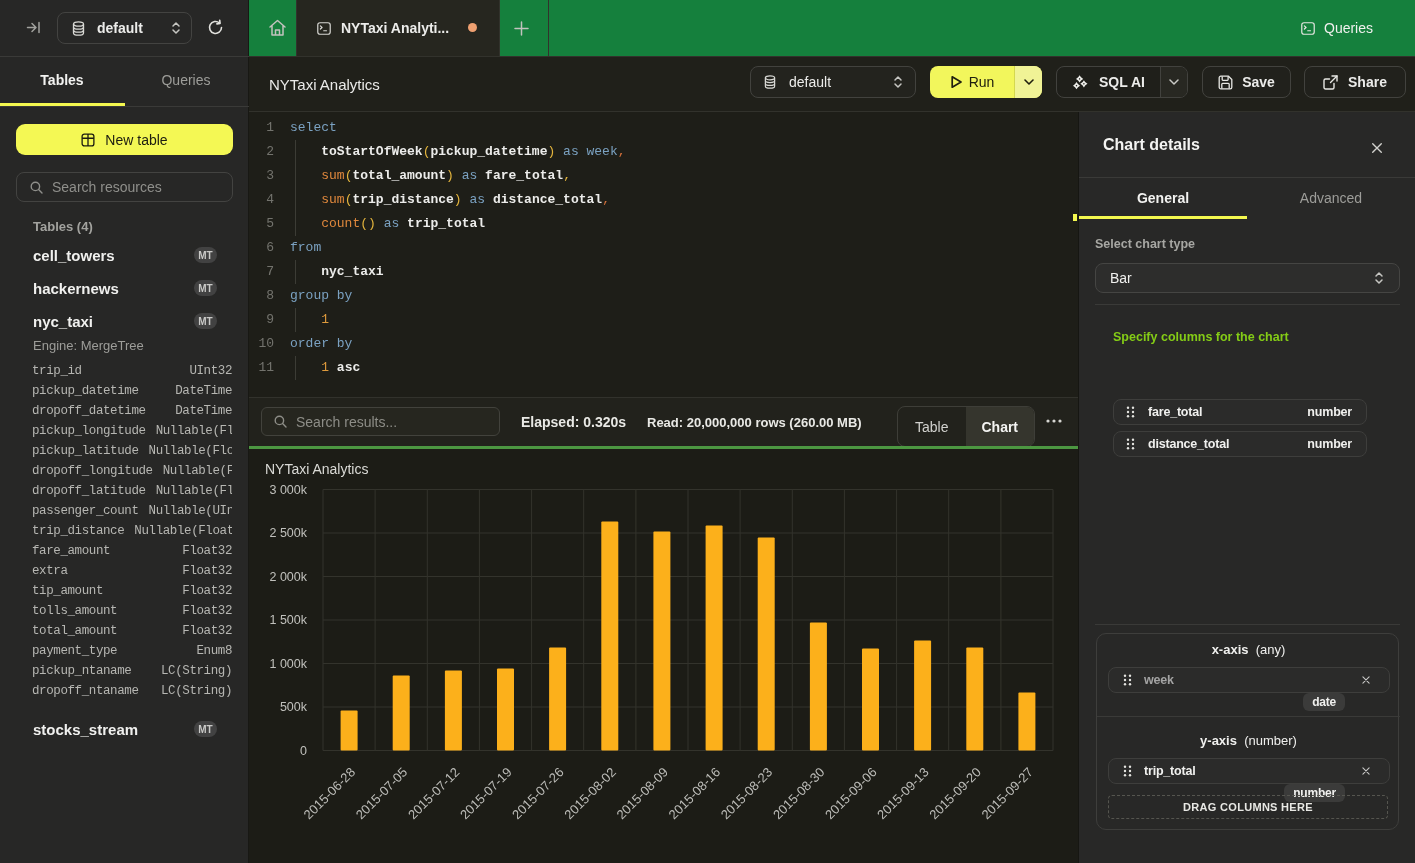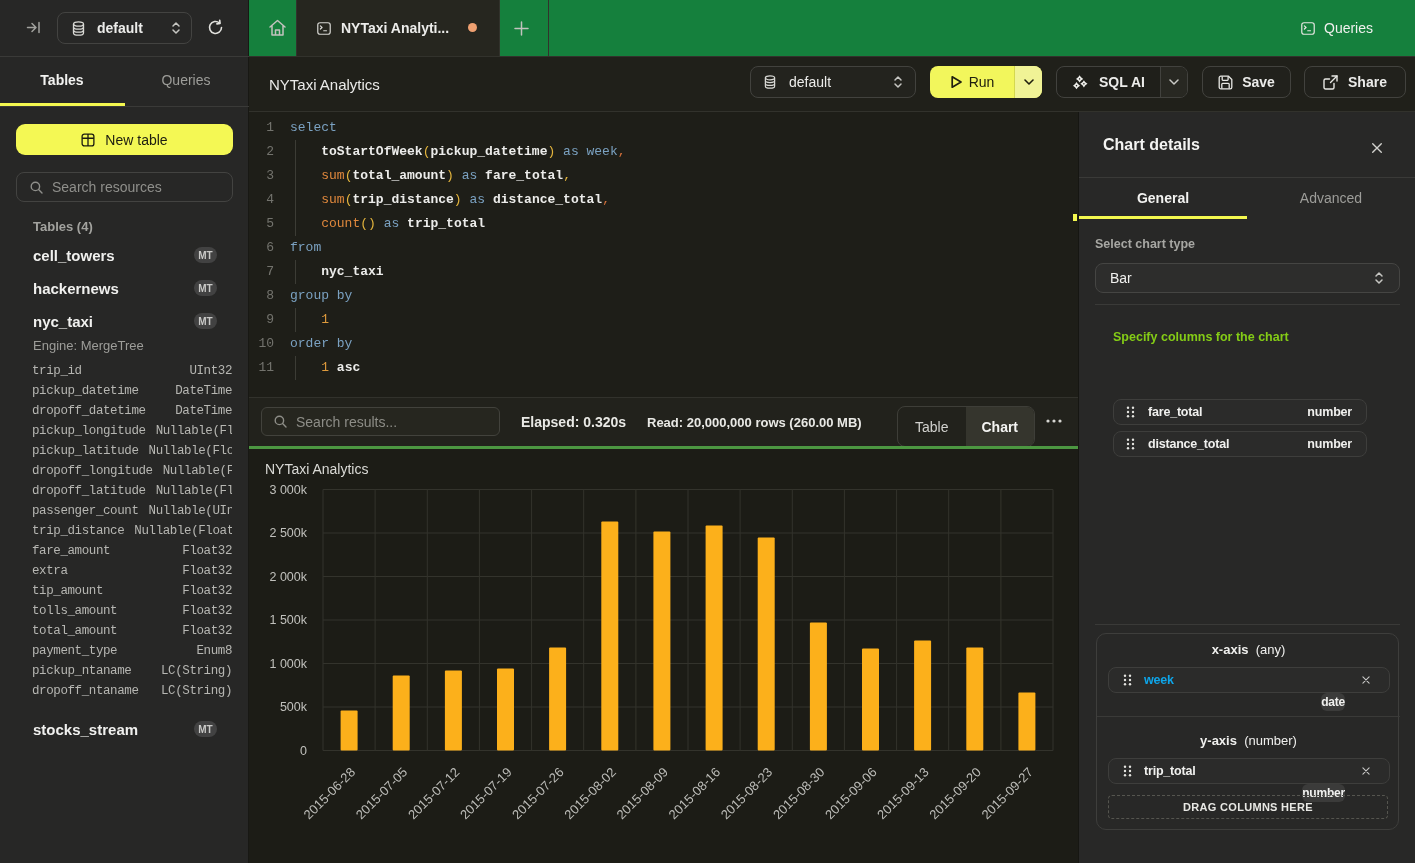--- a/index.html
+++ b/index.html
@@ -43,21 +43,21 @@
 .id { color:#ececea; font-weight:700; }
 .nm { color:#de9a3c; }
 
 #results { left:249px; top:397px; width:829px; height:49px; background:#22221c; border-top:1px solid #32322c; }
 #greenline { left:249px; top:446px; width:829px; height:3px; background:#4c9741; }
 
 #chart { left:249px; top:449px; width:829px; height:414px; background:#1c1c16; }
 
 #panel { left:1078px; top:112px; width:337px; height:751px; background:#282827; border-left:1px solid #161612; }
 .p-row { position:absolute; left:34px; width:254px; height:26px; border:1px solid #3e3e3c; border-radius:8px; background:#2b2b2a; display:flex; align-items:center; }
-.badge { background:#3b3b3a; border-radius:6px; padding:2px 0; font-size:12px; font-weight:700; letter-spacing:-0.2px; color:#f0f0ee;margin-top:44px; }
+.badge { background:#3b3b3a; border-radius:6px; padding:2px 9px; font-size:12px; font-weight:700; letter-spacing:-0.2px; color:#f0f0ee;margin-top:44px; }
 </style>
 </head>
 <body>
 <div id="root">
 
   <div class="abs" id="sidebar">
     <div class="abs" id="sb-top">
       <svg class="abs" style="left:26px;top:20px" width="15" height="15" viewBox="0 0 15 15" fill="none" stroke="#a2a29e" stroke-width="1.5" stroke-linecap="round" stroke-linejoin="round">
           <path d="M1.5 7.5 H9.5 M6 3.5 L10 7.5 L6 11.5 M13 2.5 V12.5"></path>
         </svg>
@@ -429,21 +429,21 @@
       <div class="abs" style="left:0;top:8px;width:303px;text-align:center;font-size:13px;color:#f0f0ee"><b>x-axis</b> &nbsp;(any)</div>
       <div class="p-row" style="left:11px;top:33px;width:282px">
         <svg style="margin-left:14px" width="9" height="12" viewBox="0 0 9 12" fill="#e4e4e0">
             <circle cx="2" cy="1.7" r="1.2"></circle>
             <circle cx="7" cy="1.7" r="1.2"></circle>
             <circle cx="2" cy="6" r="1.2"></circle>
             <circle cx="7" cy="6" r="1.2"></circle>
             <circle cx="2" cy="10.3" r="1.2"></circle>
             <circle cx="7" cy="10.3" r="1.2"></circle>
           </svg>
-        <span style="margin-left:12px;font-size:12.5px;font-weight:600;letter-spacing:-0.2px;color:#0ea5e9">week</span>
+        <span style="margin-left:12px;font-size:12.5px;font-weight:600;letter-spacing:-0.2px;color:#a3a3a3">week</span>
         <span class="badge" style="margin-left:auto">date</span>
         <svg style="margin-left:17px;margin-right:19px" width="8" height="8" viewBox="0 0 9 9" fill="none" stroke="#c9c9c7" stroke-width="1.2" stroke-linecap="round">
             <path d="M1 1 L8 8 M8 1 L1 8"></path>
           </svg>
       </div>
       <div class="abs" style="left:0;top:82px;width:303px;height:1px;background:#3a3a38"></div>
       <div class="abs" style="left:0;top:99px;width:303px;text-align:center;font-size:13px;color:#f0f0ee"><b>y-axis</b> &nbsp;(number)</div>
       <div class="p-row" style="left:11px;top:124px;width:282px">
         <svg style="margin-left:14px" width="9" height="12" viewBox="0 0 9 12" fill="#e4e4e0">
             <circle cx="2" cy="1.7" r="1.2"></circle>

